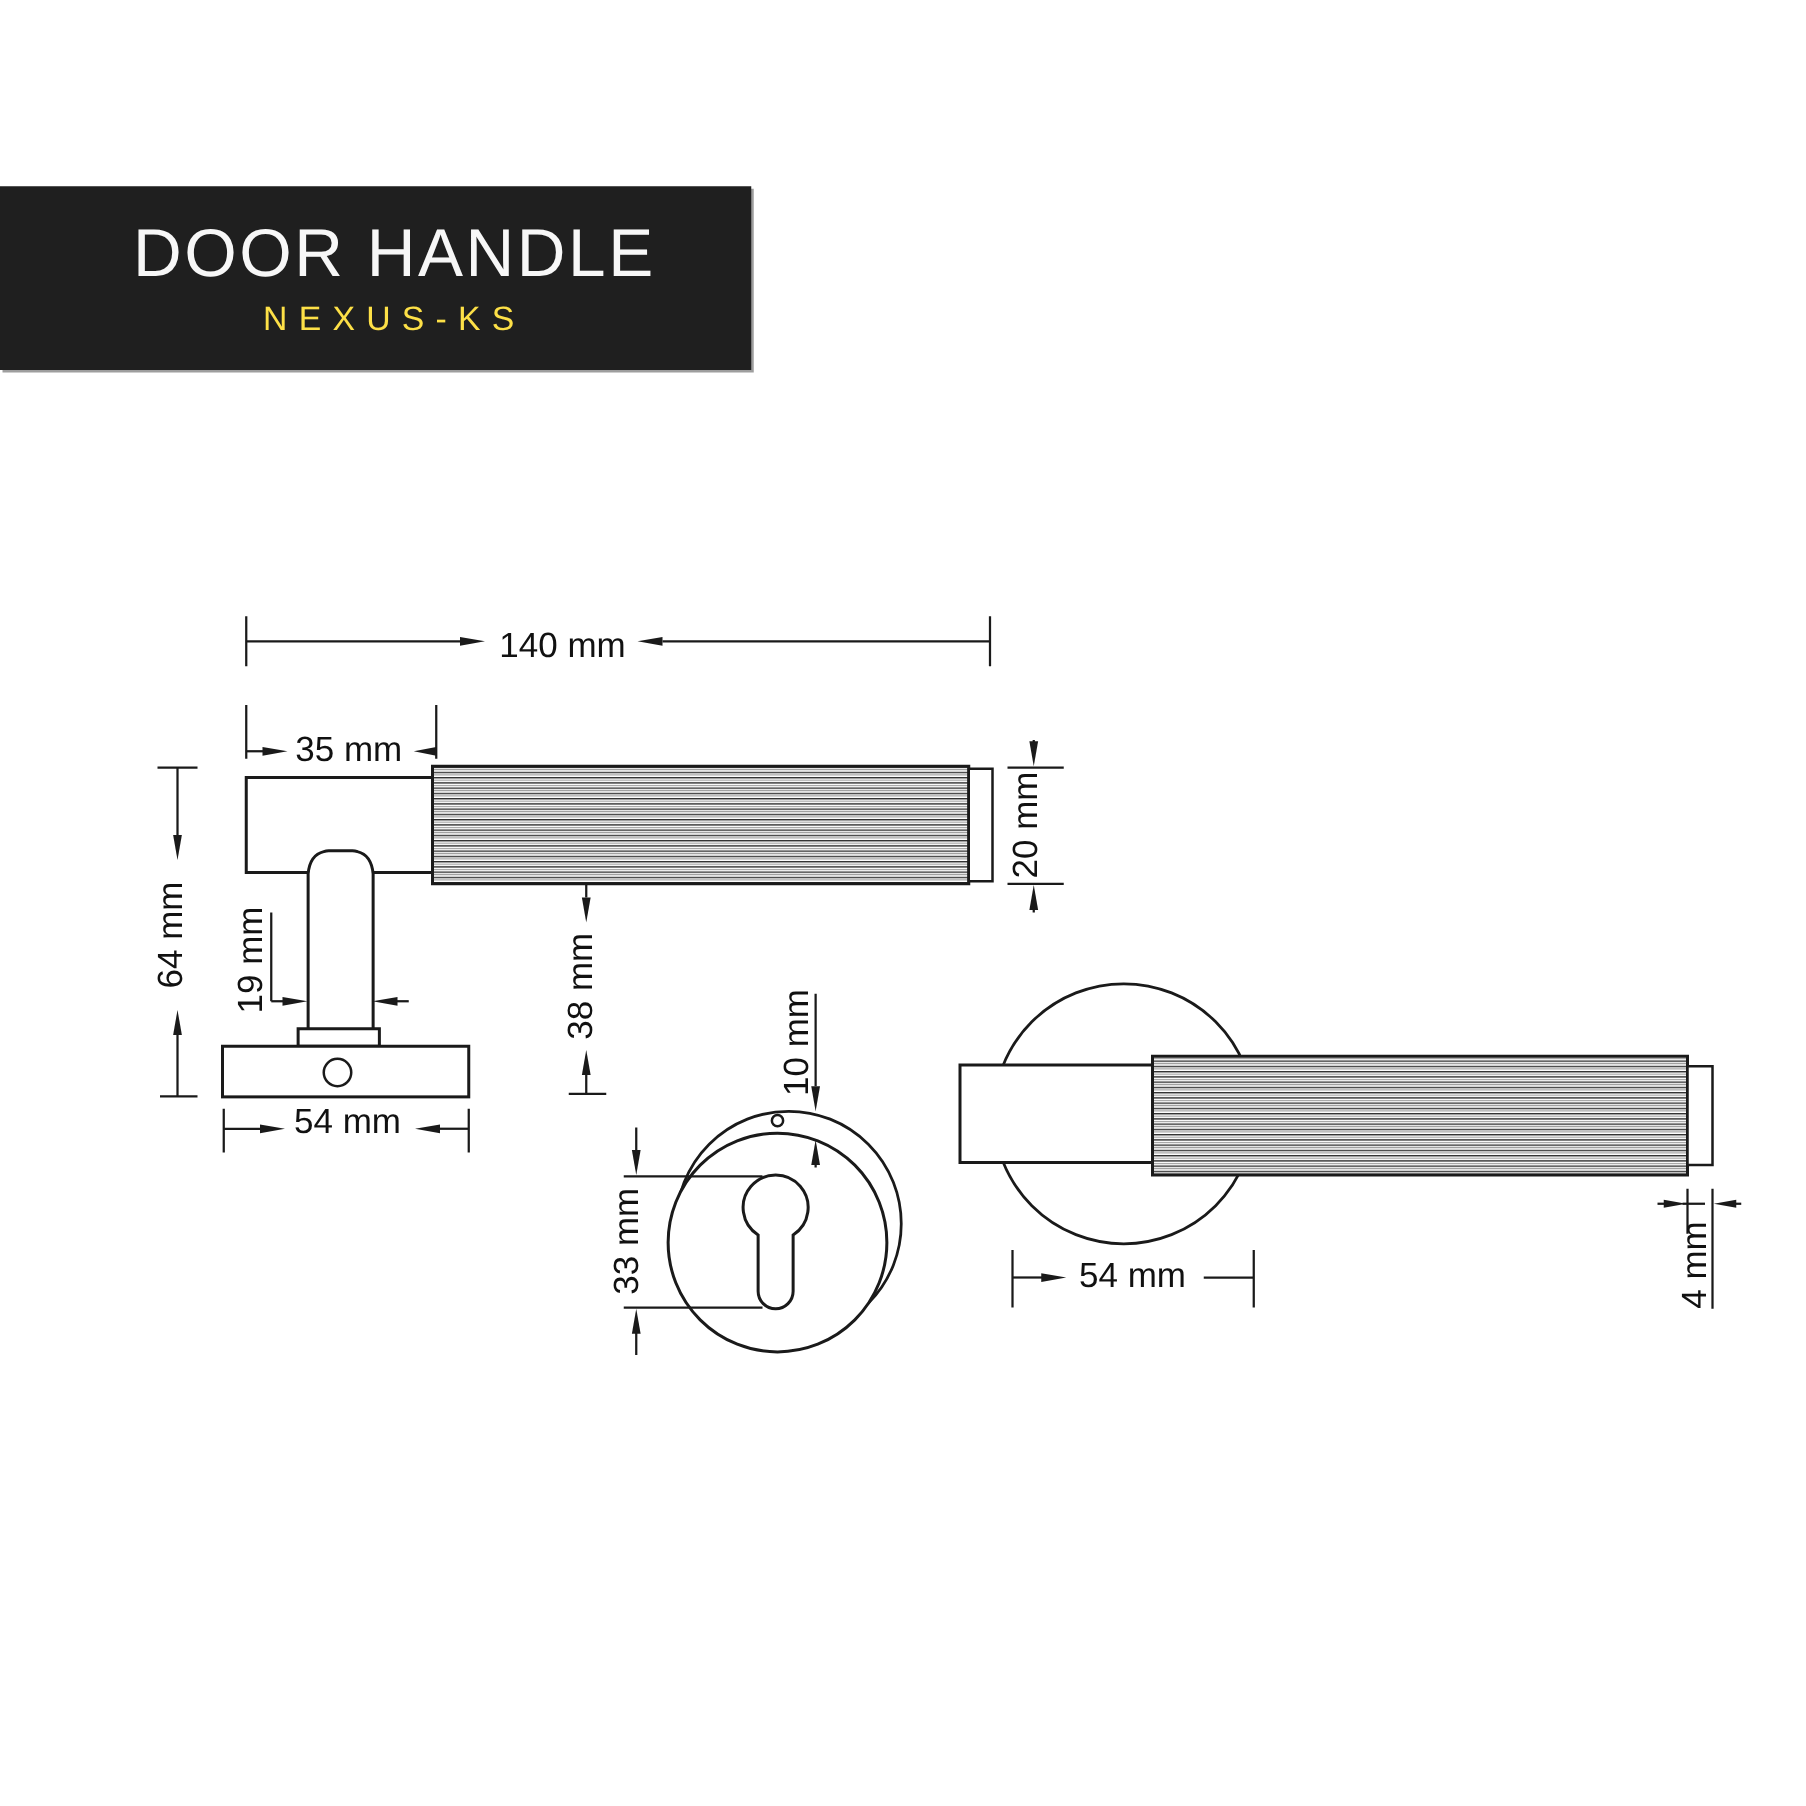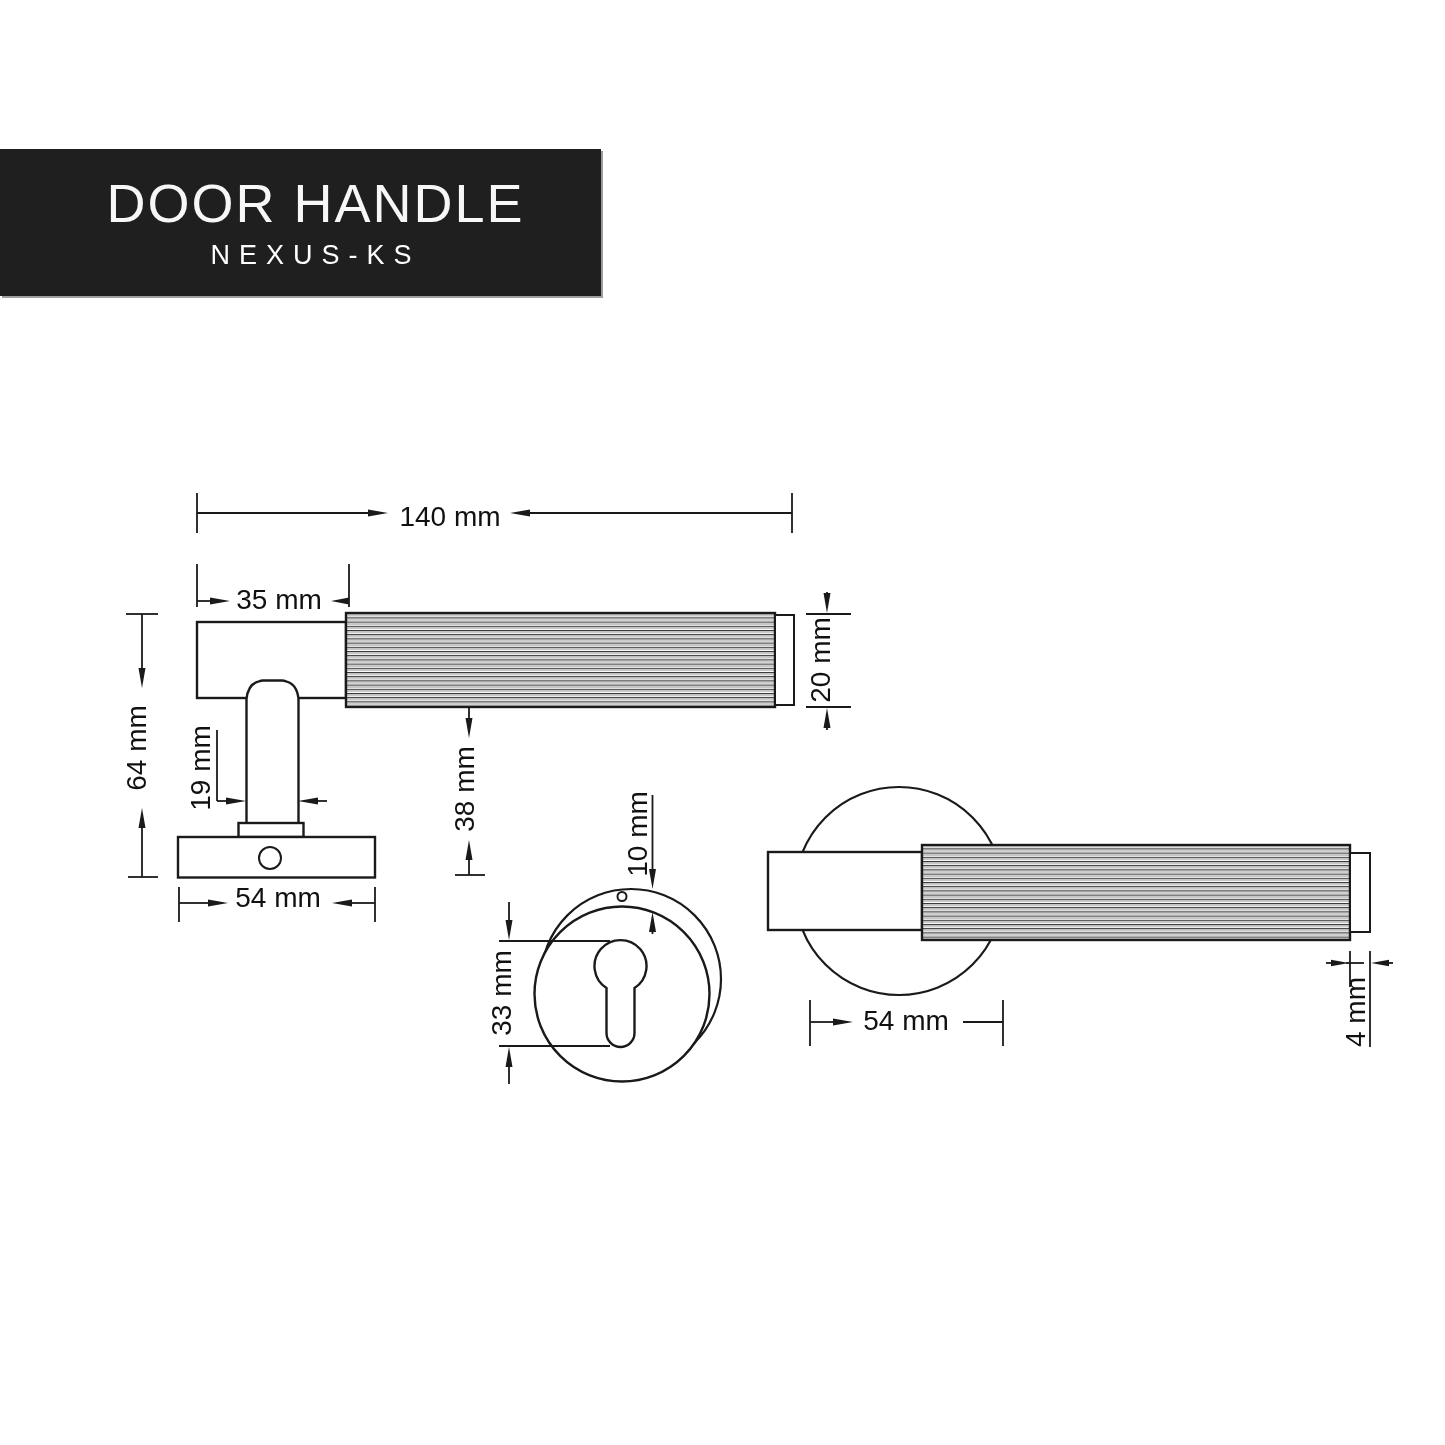--- a/index.html
+++ b/index.html
@@ -3,21 +3,21 @@
 <meta charset="utf-8">
 <style>
   html,body{margin:0;padding:0;background:#fff;}
   .canvas{position:relative;width:1445px;height:1445px;background:#ffffff;overflow:hidden;
           font-family:"Liberation Sans",sans-serif;}
   
   .banner{position:absolute;left:0;top:149px;width:601px;height:147px;background:#1f1f1f;
           box-shadow:2px 2px 0 #9e9e9e;display:flex;flex-direction:column;justify-content:center;
           align-items:center;gap:12px;padding-left:30px;box-sizing:border-box;}
   .banner-title{color:#f7f7f7;font-size:54px;font-weight:300;letter-spacing:2px;line-height:1;}
-  .banner-subtitle{color:#ffffff;font-size:27px;font-weight:300;letter-spacing:9px;line-height:1;}
+  .banner-subtitle{color:#fde047;font-size:27px;font-weight:300;letter-spacing:9px;line-height:1;}
   
   svg{position:absolute;left:0;top:0;}
   .obj{stroke:#1a1a1a;stroke-width:2.4;fill:#ffffff;}
   .obj-thin{stroke:#1a1a1a;stroke-width:2;fill:#ffffff;}
   .obj-nofill{stroke:#1a1a1a;stroke-width:2.2;fill:none;}
   .knurlrect{stroke:#1a1a1a;stroke-width:2.4;}
   .dim{stroke:#1a1a1a;stroke-width:1.8;fill:none;}
   .arr{fill:#1a1a1a;stroke:none;}
   .dimtext{font-family:"Liberation Sans",sans-serif;font-size:28px;fill:#111111;}
 </style>

